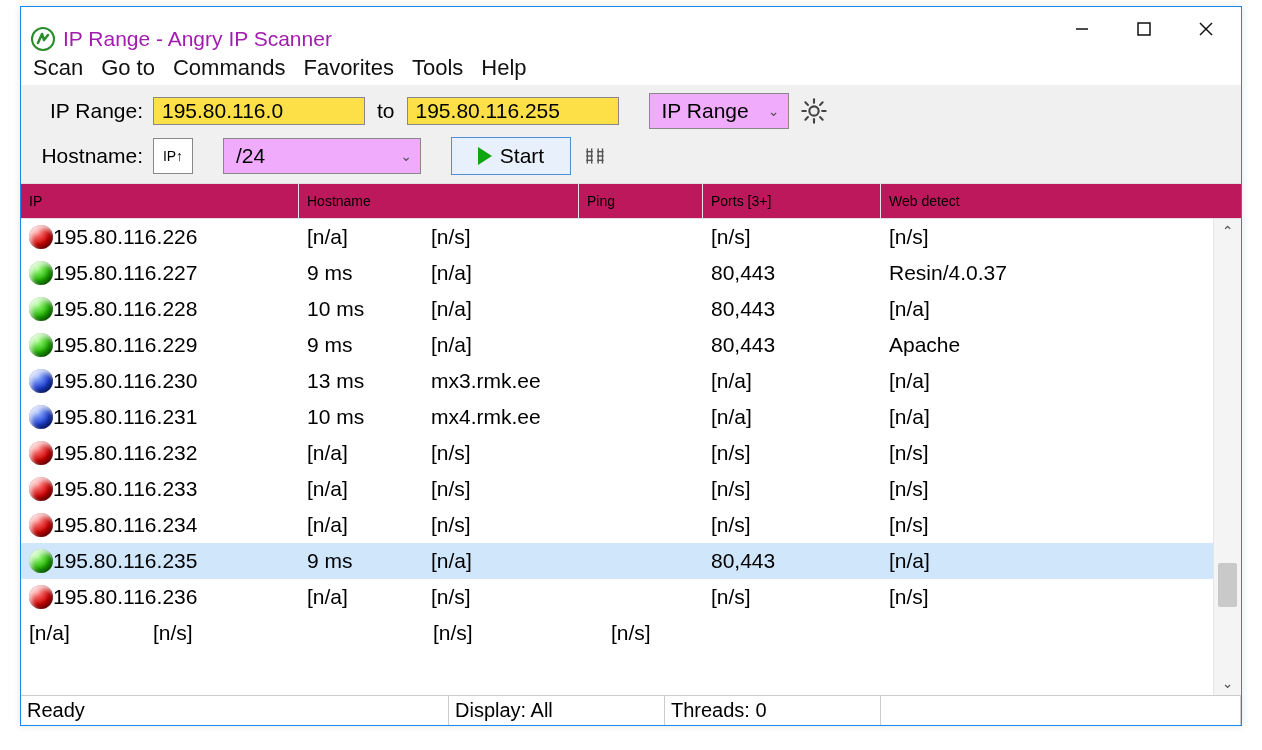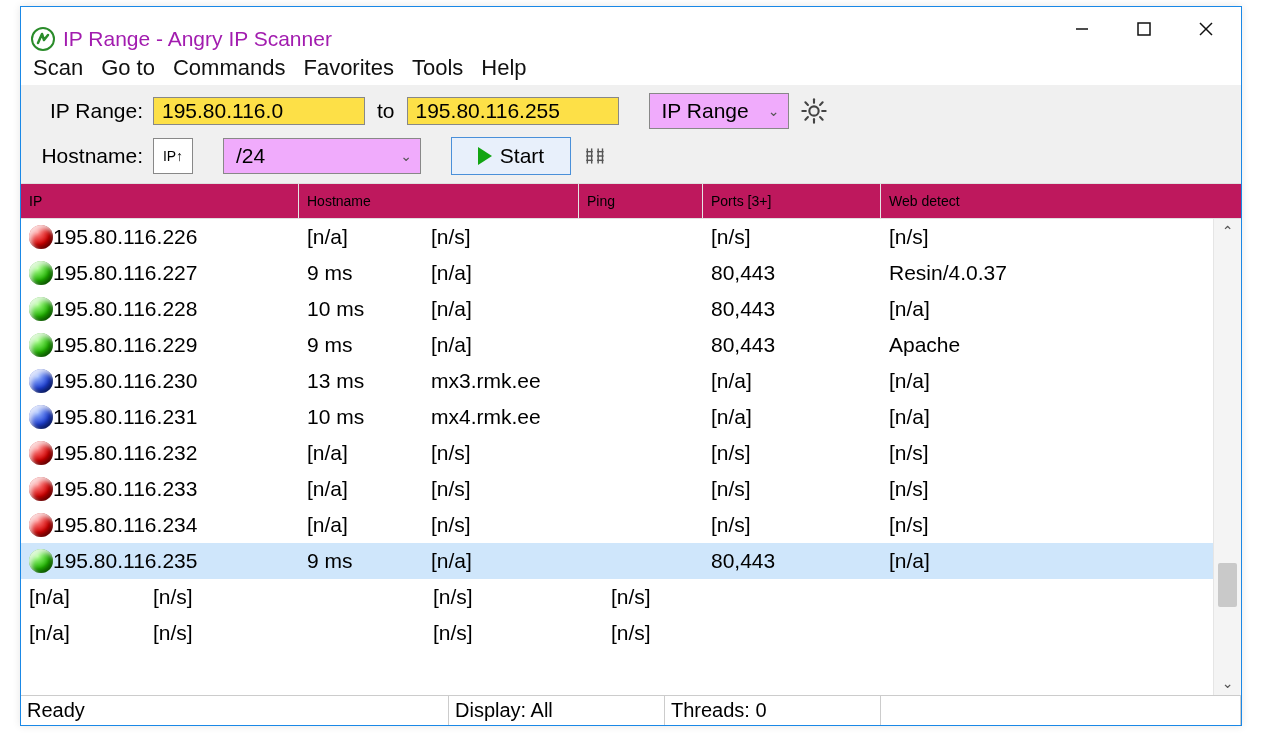--- a/index.html
+++ b/index.html
@@ -390,20 +390,24 @@
             <span class="ball green"></span>
             <span>195.80.116.235</span>
           </div>
           <div class="cell c-ping">9 ms</div>
           <div class="cell c-host">[n/a]</div>
           <div class="cell c-ports">80,443</div>
           <div class="cell c-web">[n/a]</div>
           <div class="cell" style="width:28px"></div>
         </div>
         <div class="row">
+          <div class="cell c-ip">
+            <span class="ball red"></span>
+            <span>195.80.116.236</span>
+          </div>
           <div class="cell c-ping">[n/a]</div>
           <div class="cell c-host">[n/s]</div>
           <div class="cell c-ports">[n/s]</div>
           <div class="cell c-web">[n/s]</div>
           <div class="cell" style="width:28px"></div>
         </div>
         <div class="row">
           <div class="cell c-ping">[n/a]</div>
           <div class="cell c-host">[n/s]</div>
           <div class="cell c-ports">[n/s]</div>

